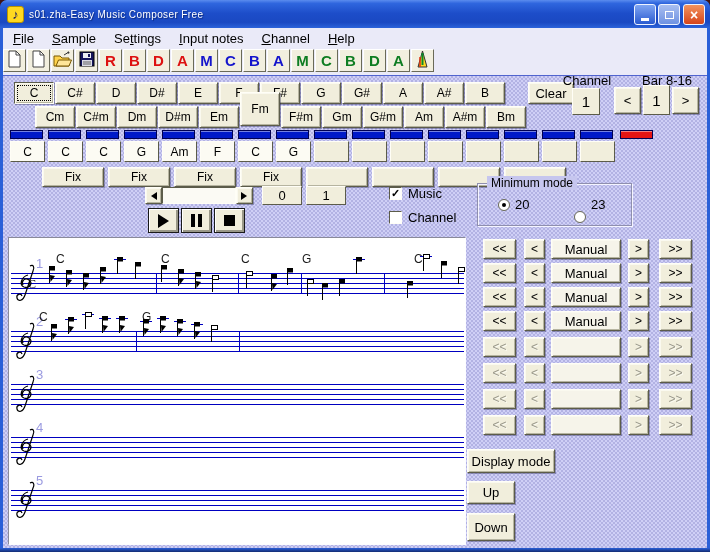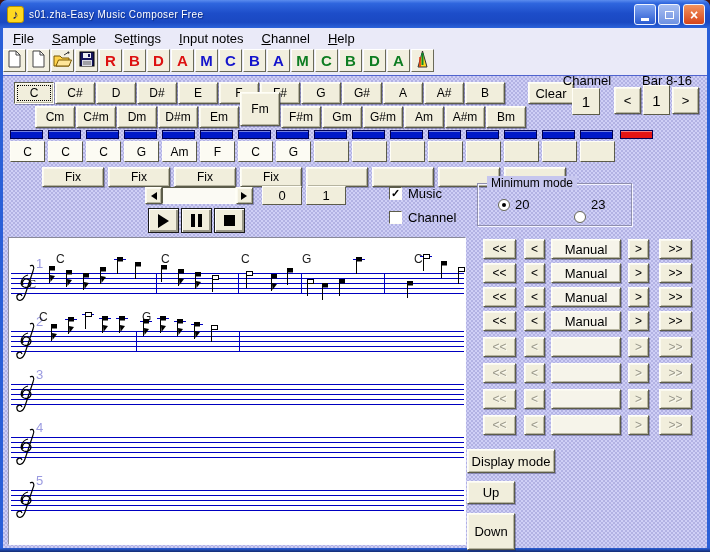--- a/index.html
+++ b/index.html
@@ -460,14 +460,14 @@
       <div class="abs b3 dis" style="left:659px;top:389px;width:33px;height:20px">&gt;&gt;</div>
       <div class="abs b3 dis" style="left:483px;top:415px;width:33px;height:20px">&lt;&lt;</div>
       <div class="abs b3 dis" style="left:524px;top:415px;width:21px;height:20px">&lt;</div>
       <div class="abs b3 dis" style="left:551px;top:415px;width:70px;height:20px;font-size:13px;background:#f6f4ea"></div>
       <div class="abs b3 dis" style="left:628px;top:415px;width:21px;height:20px">&gt;</div>
       <div class="abs b3 dis" style="left:659px;top:415px;width:33px;height:20px">&gt;&gt;</div>
     </div>
 
   <div class="abs b3" style="left:467px;top:449px;width:88px;height:24px;font-size:13px">Display mode</div>
   <div class="abs b3" style="left:467px;top:481px;width:48px;height:23px;font-size:13px">Up</div>
-  <div class="abs b3" style="left:467px;top:513px;width:48px;height:37px;font-size:13px">Down</div>
+  <div class="abs b3" style="left:467px;top:513px;width:48px;height:28px;font-size:13px">Down</div>
 </div>
 
 </body></html>

